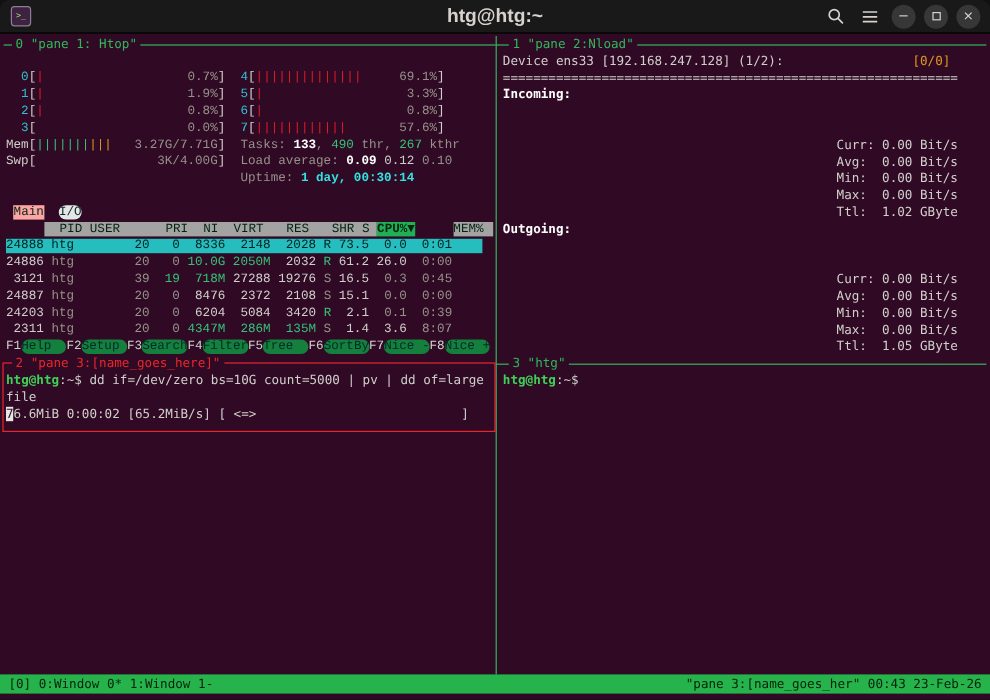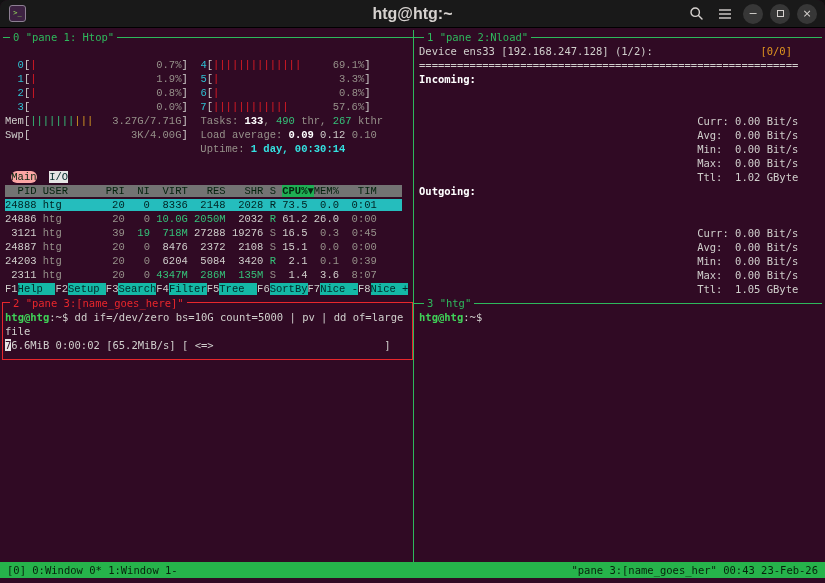--- a/index.html
+++ b/index.html
@@ -48,26 +48,26 @@
   .dim  { color: #96918a; }
   .cyn  { color: #2fc0d2; }
   .bcyn { color: #34e2e2; font-weight: bold; }
   .grn  { color: #35c179; }
   .red  { color: #e01b24; }
   .yel  { color: #e09520; }
   .wht  { color: #ffffff; font-weight: bold; }
   .prm  { color: #3fd157; font-weight: bold; }
   .cur  { background: #e6e6e6; color: #300a24; }
   .bary { color: #d79921; }
-  .hdr  { background: #737373; color: #04230e; }
+  .hdr  { background: #a3a3a3; color: #04230e; margin-left: 32px; }
   .hsel { background: #1faf54; color: #04230e; font-weight: bold; }
   .sel  { background: #25bdbd; color: #002222; }
-  .fkl  { background: #14b8a6; color: #002a2a; }
-  .tbm  { background: #fca5a5; color: #04230e; border-radius: 6px; }
-  .tbi  { background: #e5e5e5; color: #002a2a; }
+  .fkl  { background: #15803d; color: #002a2a; border-radius: 6px; }
+  .tbm  { background: #fca5a5; color: #04230e; }
+  .tbi  { background: #e5e5e5; color: #002a2a; border-radius: 6px; }
 
   
   .statusbar { position: absolute; left: 0; top: 534px; height: 16px; width: 100%;
                background: #26b34b; color: #07230c; display: flex;
                justify-content: space-between; padding: 1px 7px 0 7px;
                font-size: 10.5px; line-height: 14px; white-space: pre; }
 </style>
 </head>
 <body>
 

